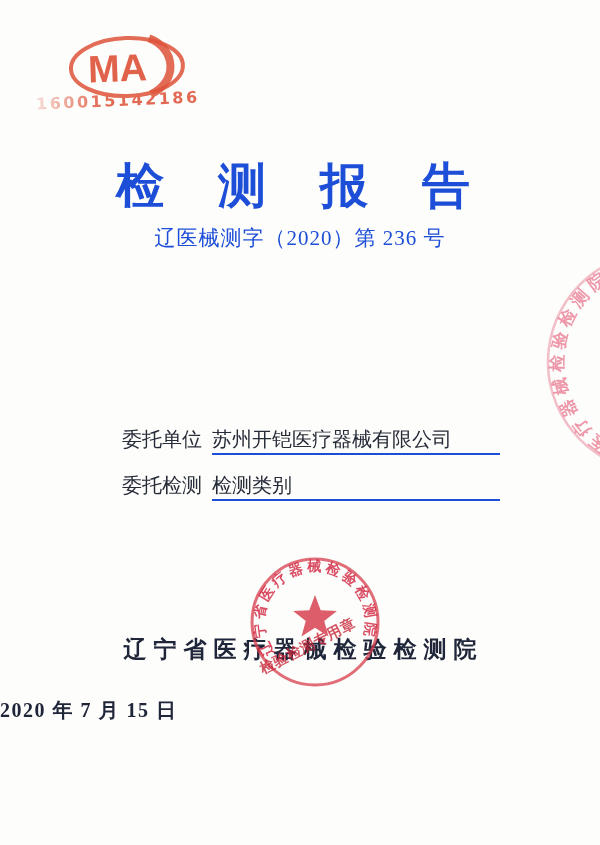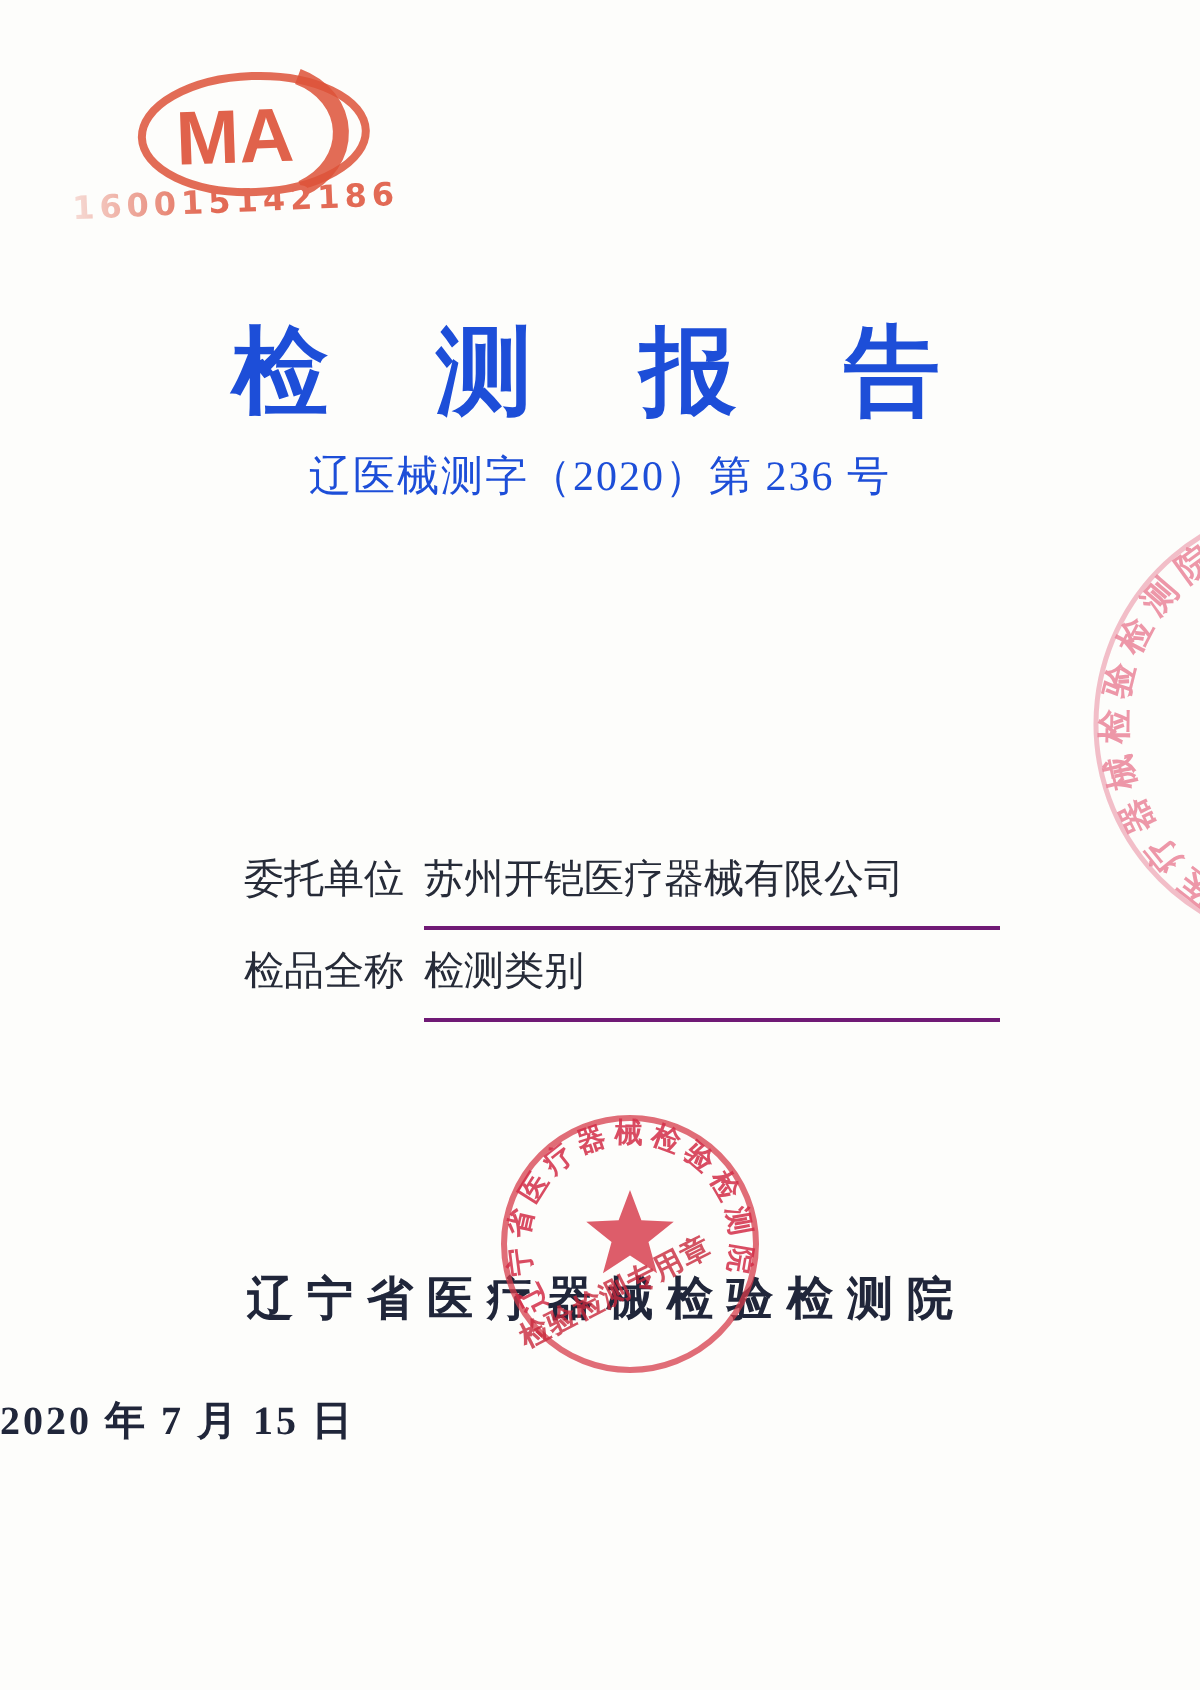--- a/index.html
+++ b/index.html
@@ -38,23 +38,23 @@
     letter-spacing:1px;
     color:#1d4ed8;
   }
   
   .fields{position:absolute;left:122px;top:426px;width:378px;}
   .field-row{display:flex;align-items:baseline;height:28px;margin-bottom:18px;}
   .field-label{flex:0 0 auto;font-size:20px;color:#262b38;margin-right:10px;white-space:nowrap;}
   .field-value{
     flex:1 1 auto;
     font-size:20px;color:#262b38;
-    border-bottom:2px solid #701a75;
+    border-bottom:2px solid #1d4ed8;
     white-space:nowrap;
-    padding-bottom:10px;
+    padding-bottom:0;
   }
   
   .institution{
     position:absolute;top:634px;left:0;right:0;
     text-align:center;
     font-size:23px;font-weight:600;
     letter-spacing:7px;padding-left:7px;
     color:#20263a;
   }
   .issue-date{
@@ -100,21 +100,21 @@
       </text>
     </svg>
   </div>
 
   <div class="fields">
     <div class="field-row">
       <span class="field-label">委托单位</span>
       <span class="field-value">苏州开铠医疗器械有限公司</span>
     </div>
     <div class="field-row">
-      <span class="field-label">检品全称</span>
+      <span class="field-label">委托检测</span>
       <span class="field-value">检测类别</span>
     </div>
   </div>
 
   <div class="institution">辽宁省医疗器械检验检测院</div>
 
   <div class="official-seal">
     <svg width="136" height="136" viewBox="0 0 136 136">
       <circle cx="68" cy="66" r="63" fill="none" stroke="rgba(214,60,75,0.75)" stroke-width="3"></circle>
       <defs>

